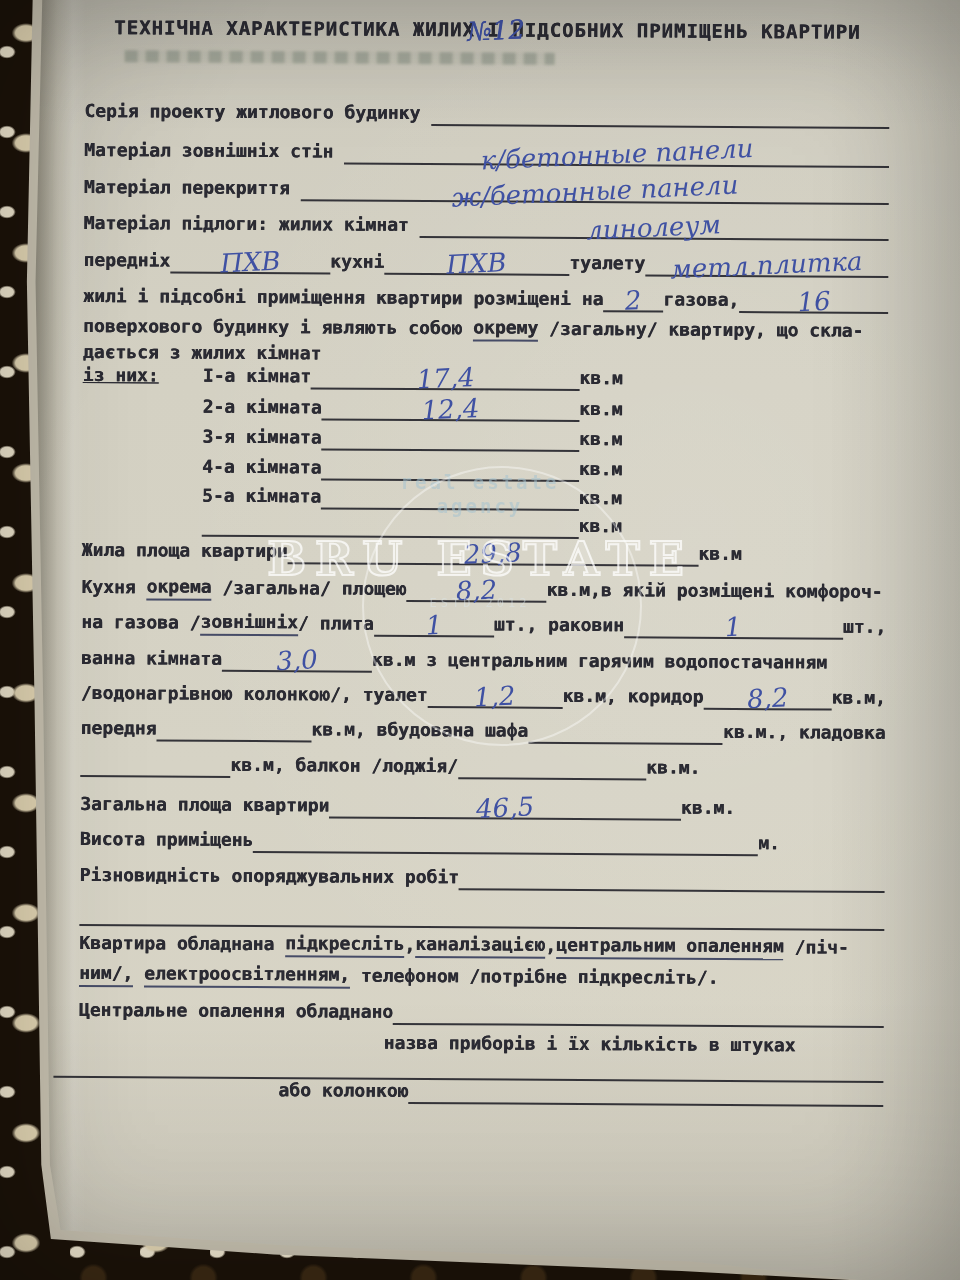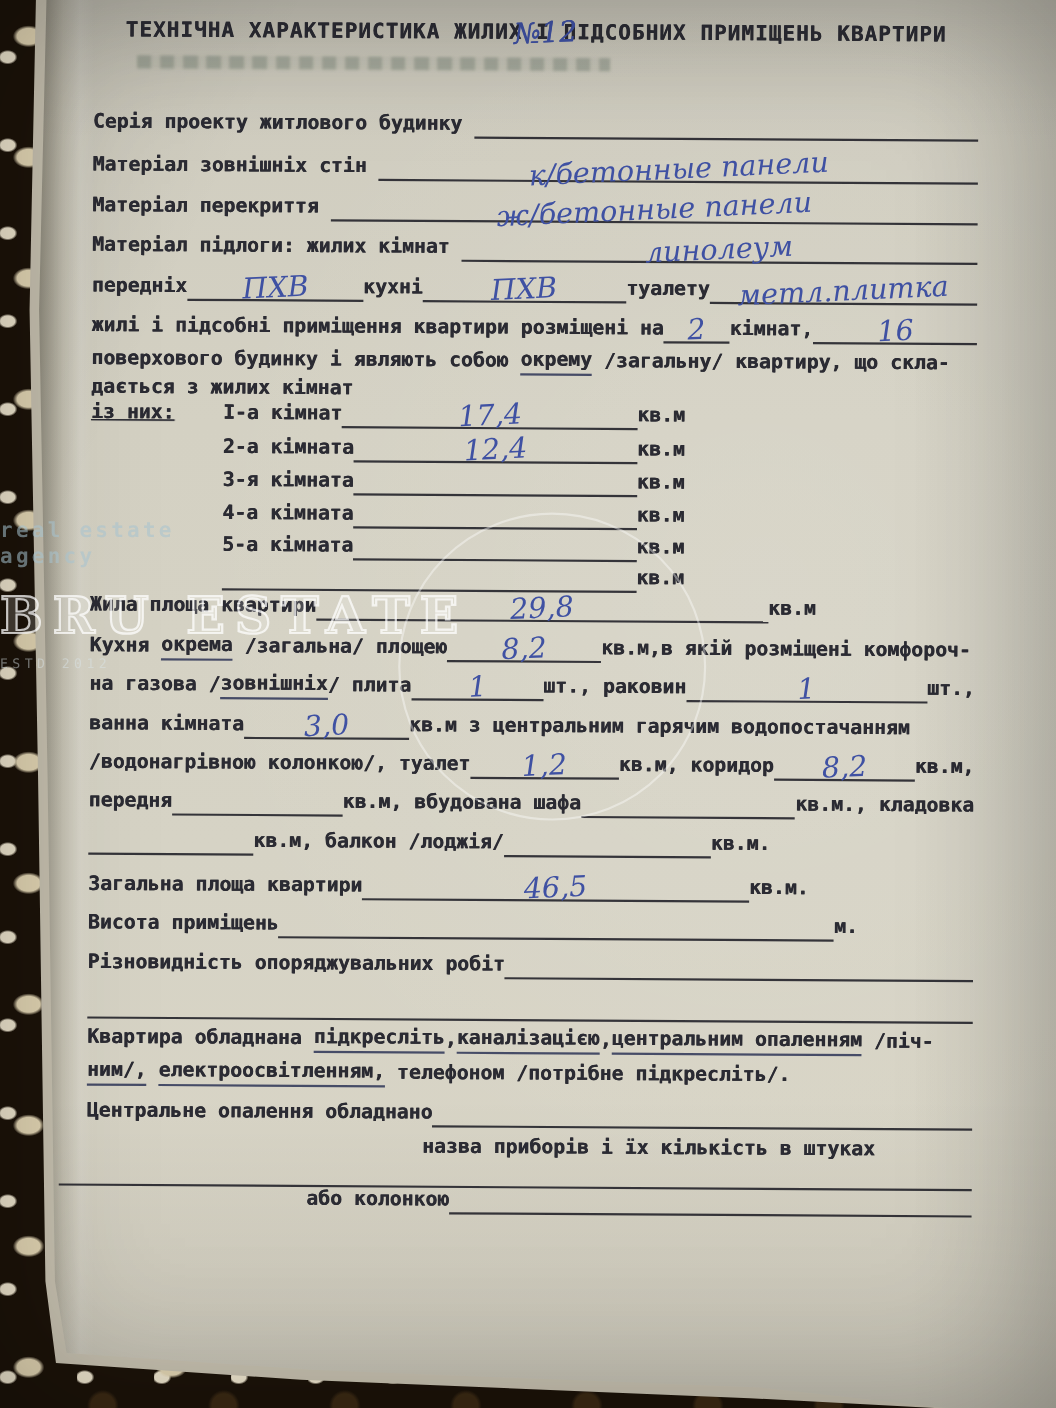--- a/index.html
+++ b/index.html
@@ -75,21 +75,21 @@
   .blank{
     position:relative;height:24px;border-bottom:2.5px solid rgba(30,30,38,0.88);
   }
   .spacer{height:1px;}
   .hand{
     position:absolute;left:50%;bottom:-3px;
     transform:translateX(-50%) rotate(-3deg);
     font-family:"DejaVu Serif",serif;font-style:italic;
     font-size:26px;color:#3f51a3;white-space:nowrap;line-height:1;
   }
-  .wm{position:absolute;left:0;top:470px;width:960px;pointer-events:none;z-index:6;}
+  .wm{position:absolute;left:0;top:470px;width:960px;text-align:center;pointer-events:none;z-index:6;}
   .wm-circle{
     position:absolute;left:362px;top:-4px;width:276px;height:276px;border-radius:50%;
     border:2px solid rgba(255,255,255,0.40);
   }
   .wm-sm1,.wm-sm2{
     font-family:"DejaVu Sans Mono",monospace;letter-spacing:3px;
     color:rgba(165,195,208,0.55);font-size:19px;font-weight:bold;line-height:24px;
   }
   .wm-main{
     margin-top:14px;
@@ -113,21 +113,21 @@
     <div class="title-row">
       <span class="title-text">ТЕХНІЧНА ХАРАКТЕРИСТИКА ЖИЛИХ І ПІДСОБНИХ ПРИМІЩЕНЬ КВАРТИРИ</span><span class="hand title-num">№12</span>
     </div>
     <div class="bleed"></div>
     <div>
         <div class="frow" style="top: 96px;"><span class="typed">Серія проекту житлового будинку </span><span class="blank" style="flex: 1 1 auto;"></span></div>
         <div class="frow" style="top: 135px;"><span class="typed">Матеріал зовнішніх стін </span><span class="blank" style="flex: 1 1 auto;"><span class="hand">к/бетонные панели</span></span></div>
         <div class="frow" style="top: 172px;"><span class="typed">Матеріал перекриття </span><span class="blank" style="flex: 1 1 auto;"><span class="hand">ж/бетонные панели</span></span></div>
         <div class="frow" style="top: 208px;"><span class="typed">Матеріал підлоги: жилих кімнат </span><span class="blank" style="flex: 1 1 auto;"><span class="hand">линолеум</span></span></div>
         <div class="frow" style="top: 245px;"><span class="typed">передніх</span><span class="blank" style="flex: 0 0 160px;"><span class="hand">ПХВ</span></span><span class="typed">кухні</span><span class="blank" style="flex: 0 0 185px;"><span class="hand">ПХВ</span></span><span class="typed">туалету</span><span class="blank" style="flex: 1 1 auto;"><span class="hand">метл.плитка</span></span></div>
-        <div class="frow" style="top: 281px;"><span class="typed">жилі і підсобні приміщення квартири розміщені на</span><span class="blank" style="flex: 0 0 60px;"><span class="hand">2</span></span><span class="typed">кімнат,</span><span class="blank" style="flex: 1 1 auto;"><span class="hand">16</span></span></div>
+        <div class="frow" style="top: 281px;"><span class="typed">жилі і підсобні приміщення квартири розміщені на</span><span class="blank" style="flex: 0 0 60px;"><span class="hand">2</span></span><span class="typed">газова,</span><span class="blank" style="flex: 1 1 auto;"><span class="hand">16</span></span></div>
         <div class="frow" style="top: 311px;"><span class="typed">поверхового будинку і являють собою </span><span class="typed ul">окрему</span><span class="typed"> /загальну/ квартиру, що скла-</span></div>
         <div class="frow" style="top: 337px;"><span class="typed">дається з жилих кімнат</span></div>
         <div class="frow" style="top: 360px; width: 540px;"><span class="typed" style="flex: 0 0 120px; text-decoration: underline;">із них:</span><span class="typed">І-а кімнат</span><span class="blank" style="flex: 1 1 auto;"><span class="hand">17,4</span></span><span class="typed">кв.м</span></div>
         <div class="frow" style="top: 391px; width: 540px;"><span class="spacer" style="flex: 0 0 120px;"></span><span class="typed">2-а кімната</span><span class="blank" style="flex: 1 1 auto;"><span class="hand">12,4</span></span><span class="typed">кв.м</span></div>
         <div class="frow" style="top: 421px; width: 540px;"><span class="spacer" style="flex: 0 0 120px;"></span><span class="typed">3-я кімната</span><span class="blank" style="flex: 1 1 auto;"></span><span class="typed">кв.м</span></div>
         <div class="frow" style="top: 451px; width: 540px;"><span class="spacer" style="flex: 0 0 120px;"></span><span class="typed">4-а кімната</span><span class="blank" style="flex: 1 1 auto;"></span><span class="typed">кв.м</span></div>
         <div class="frow" style="top: 480px; width: 540px;"><span class="spacer" style="flex: 0 0 120px;"></span><span class="typed">5-а кімната</span><span class="blank" style="flex: 1 1 auto;"></span><span class="typed">кв.м</span></div>
         <div class="frow" style="top: 508px; width: 540px;"><span class="spacer" style="flex: 0 0 120px;"></span><span class="blank" style="flex: 1 1 auto;"></span><span class="typed">кв.м</span></div>
         <div class="frow" style="top: 535px; width: 660px;"><span class="typed">Жила площа квартири</span><span class="blank" style="flex: 1 1 auto;"><span class="hand">29,8</span></span><span class="typed">кв.м</span></div>
         <div class="frow" style="top: 572px;"><span class="typed">Кухня </span><span class="typed ul">окрема</span><span class="typed"> /загальна/ площею</span><span class="blank" style="flex: 0 0 140px;"><span class="hand">8,2</span></span><span class="typed">кв.м,в якій розміщені комфороч-</span></div>

